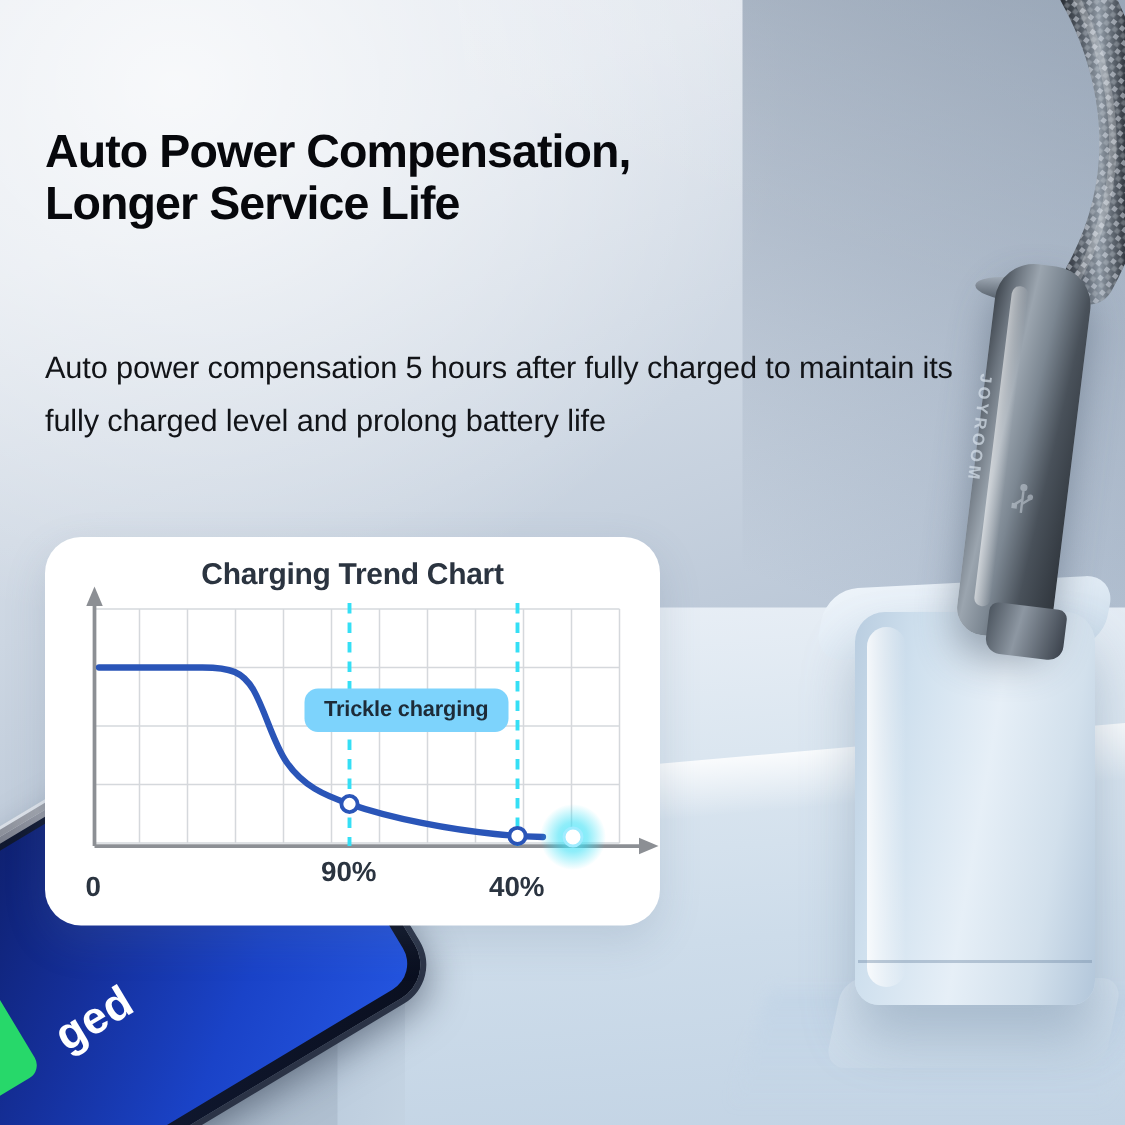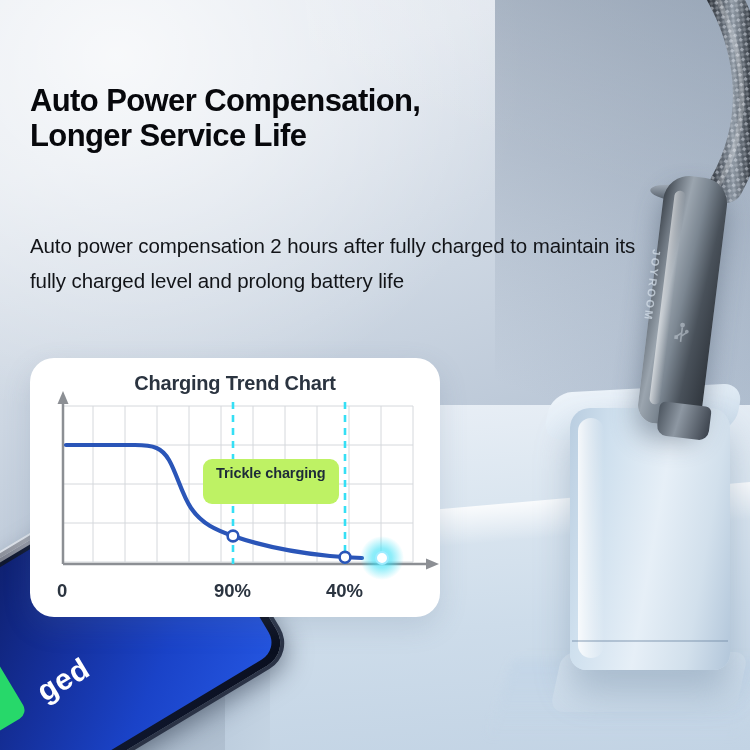--- a/index.html
+++ b/index.html
@@ -166,28 +166,28 @@
   .card-title{
     position:absolute;left:0;top:14px;width:100%;text-align:center;
     font-size:20px;font-weight:600;letter-spacing:-.2px;color:#2b3440;
   }
   .plot{position:absolute;left:0;top:0;width:410px;height:259px;}
 
   .xlabel{
     position:absolute;font-size:18.5px;font-weight:700;color:#2b3440;
   }
   .xl-0{left:27px;top:222px;}
-  .xl-90{left:184px;top:222px;}
+  .xl-90{left:184px;top:212px;}
   .xl-100{left:296px;top:222px;}
 
   .pill{
     position:absolute;left:203px;top:459px;
-    background:#bef264;color:#1d2b38;
+    background:#7dd3fc;color:#1d2b38;
     font-size:14.5px;font-weight:600;letter-spacing:-.1px;
-    padding:6px 13px 23px;border-radius:9px;white-space:nowrap;
+    padding:6px 13px 7px;border-radius:9px;white-space:nowrap;
   }
 </style>
 </head>
 <body>
 
 <div id="stage">
 
   <div class="bg-base"></div>
   <div class="bg-sheen"></div>
   <div class="bg-diag"></div>
@@ -242,21 +242,21 @@
       <div class="phone-screen">
 
         <div class="batt"></div>
         <div class="phone-txt">ged</div>
       </div>
     </div>
   </div>
 
   <div class="headline" style="white-space:pre-line">Auto Power Compensation,
 Longer Service Life</div>
-  <div class="subtext">Auto power compensation 2 hours after fully charged to maintain its fully charged level and prolong battery life</div>
+  <div class="subtext">Auto power compensation 5 hours after fully charged to maintain its fully charged level and prolong battery life</div>
 
   <div class="card">
     <div class="card-title">Charging Trend Chart</div>
 
     <svg class="plot" viewBox="0 0 410 259">
       <defs>
         <radialGradient id="glowG">
           <stop offset="0%" stop-color="#7ff0ff" stop-opacity=".95"></stop>
           <stop offset="45%" stop-color="#35dff5" stop-opacity=".55"></stop>
           <stop offset="100%" stop-color="#35dff5" stop-opacity="0"></stop>

